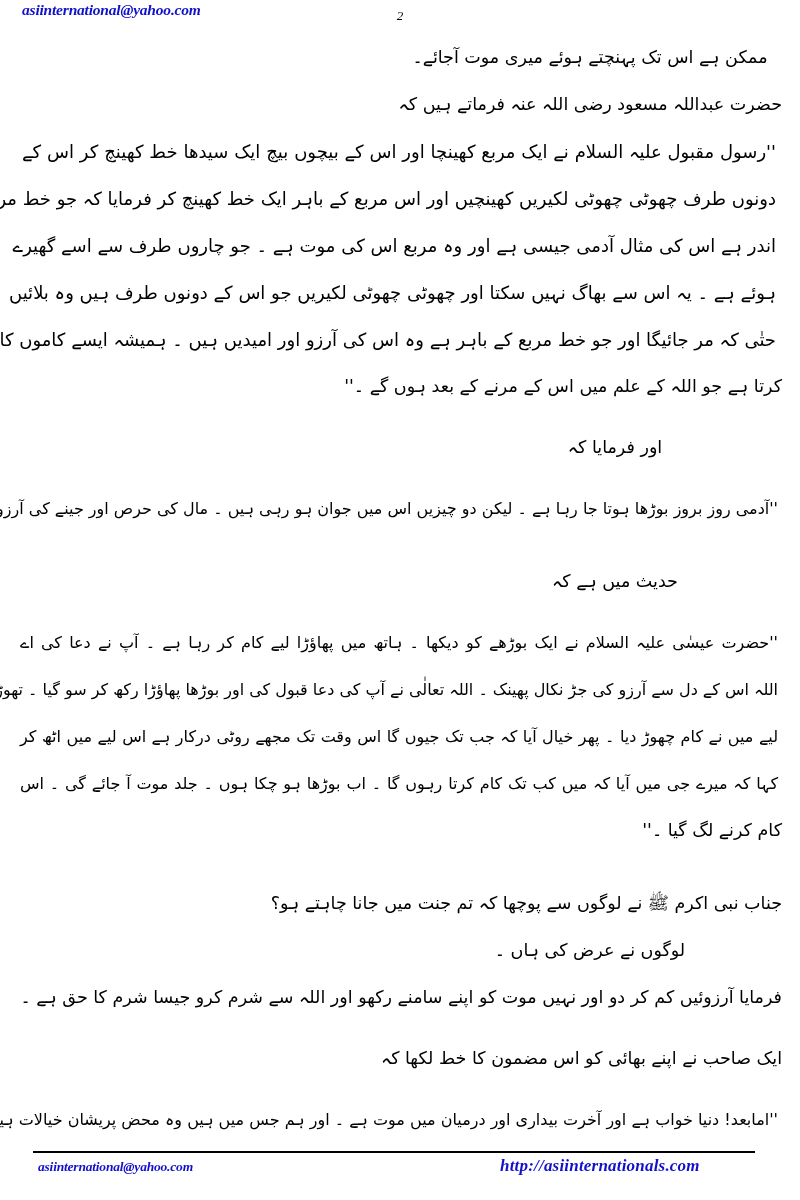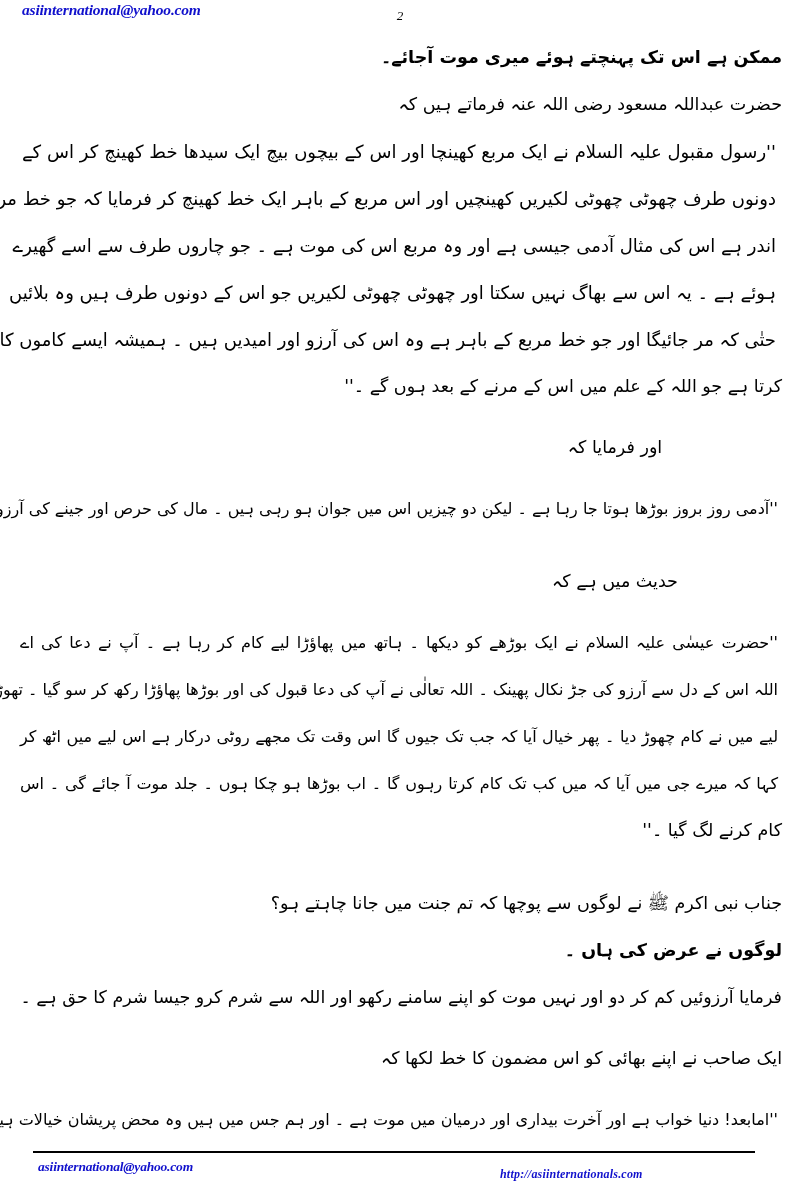--- a/index.html
+++ b/index.html
@@ -85,23 +85,22 @@
   .para { display: block; }
   .line.right-indent {
     text-align: right;
     padding-left: 150px;
   }
   .line.right-indent2 {
     text-align: right;
     padding-left: 300px;
   }
   .line.right-indent3 {
-    text-align: right;
+    text-align: center;
     padding-left: 380px;
-    font-weight: bold;
   }
   .line.right-indent4 {
     text-align: center;
     padding-left: 430px;
   }
   .line.center-ish {
     text-align: right;
     padding-left: 215px;
   }
   .line.wide {
@@ -147,25 +146,25 @@
     font-style: italic;
     font-weight: bold;
     font-size: 13.5px;
     letter-spacing: -0.2px;
     color: #1111cc;
     white-space: nowrap;
   }
   .footer-url {
     position: absolute;
     left: 500px;
-    top: 16px;
+    top: 5px;
     font-family: "Liberation Serif", "DejaVu Serif", serif;
     font-style: italic;
     font-weight: bold;
-    font-size: 12px;
+    font-size: 17px;
     letter-spacing: 0.2px;
     color: #1111cc;
     white-space: nowrap;
   }
 </style>
 </head>
 <body>
 
 <div class="page">
 

